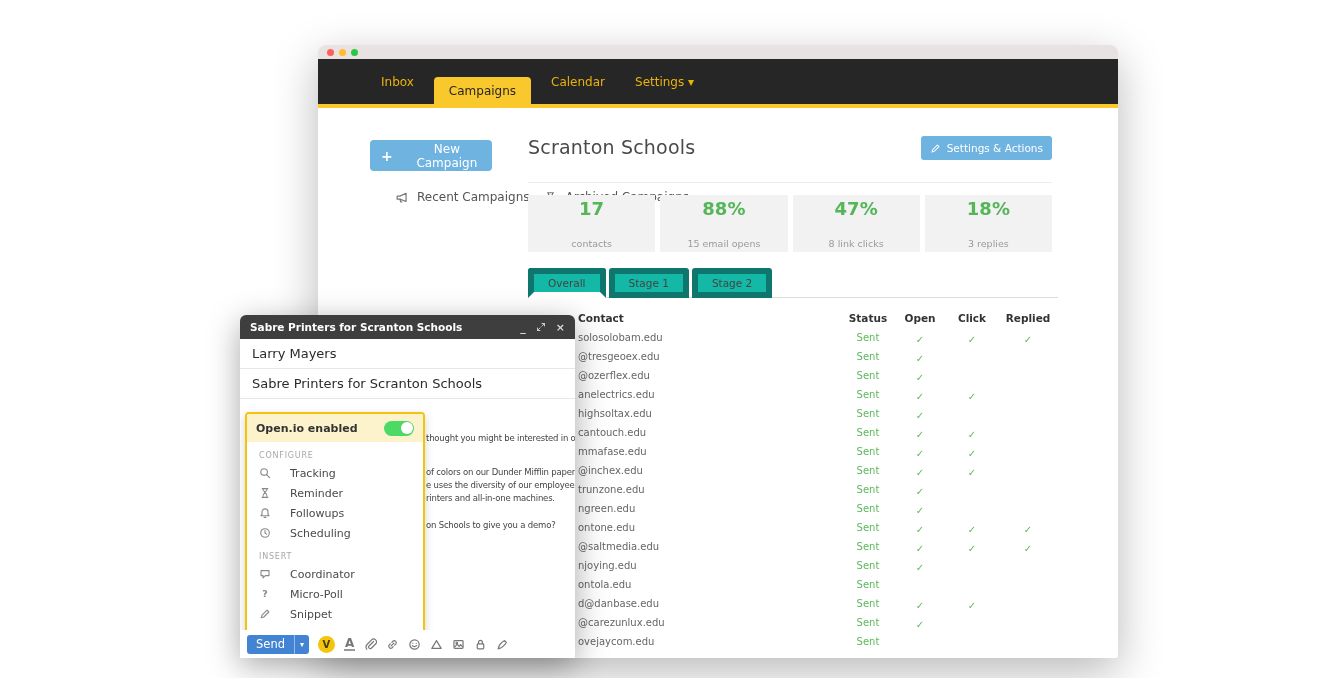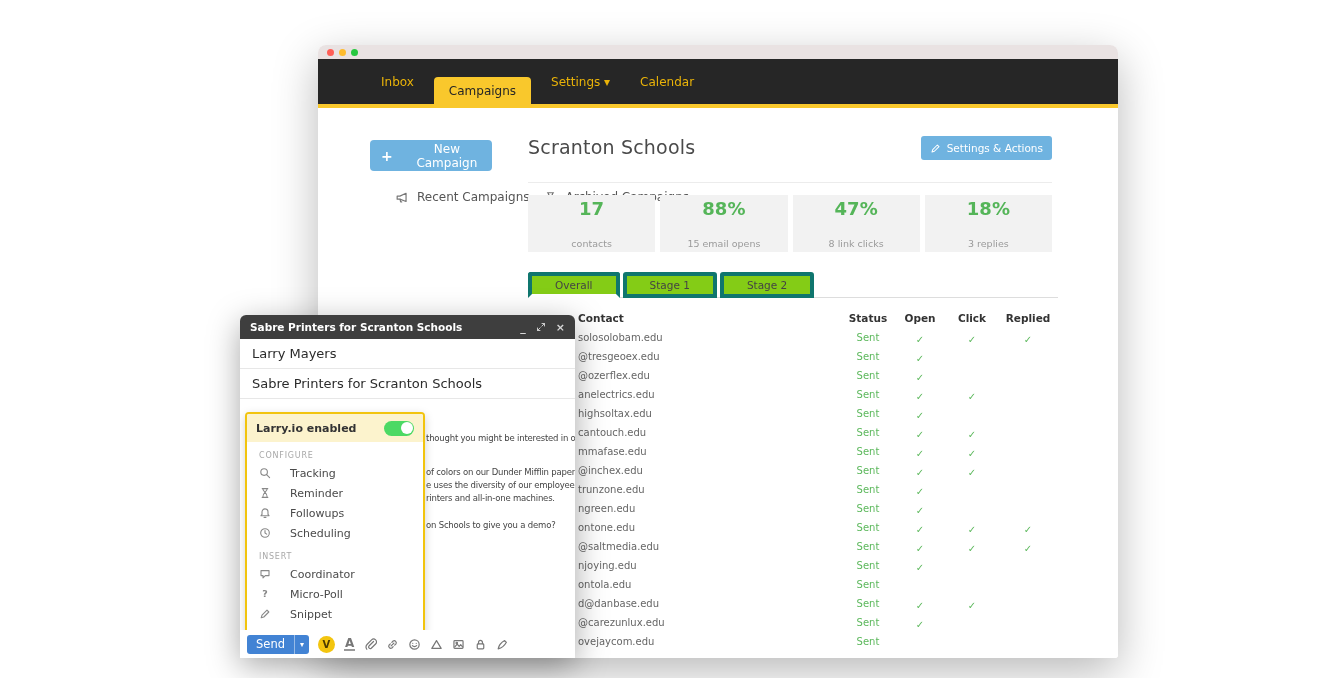--- a/index.html
+++ b/index.html
@@ -37,21 +37,21 @@
   .main-divider{position:absolute;left:210px;top:74px;width:524px;border-top:1px solid #ececec}
 
   .stats{position:absolute;left:210px;top:87px;width:524px;display:flex;gap:5px}
   .stat-card{flex:1;height:57px;background:#f2f2f2;display:flex;flex-direction:column;
     align-items:center;justify-content:center;gap:19px}
   .stat-value{font-size:18px;font-weight:bold;color:#55b559}
   .stat-label{font-size:9.5px;color:#9a9a9a}
 
   .tabs{position:absolute;left:210px;top:168px;width:530px;height:22px;
     border-bottom:1px solid #ddd;display:flex;align-items:flex-end;gap:3px}
-  .tab{font-size:10.5px;color:#444;padding:3px 23px;background:#84cc16;border:4px solid #0f766e;
+  .tab{font-size:10.5px;color:#444;padding:3px 14px;background:#14b8a6;border:6px solid #0f766e;
     border-radius:3px 3px 0 0;margin-bottom:-1px;cursor:pointer}
   .tab.active{border-bottom-color:#fff}
 
   .table{position:absolute;left:210px;top:200px;width:530px}
   .trow{display:flex;align-items:center;height:19px}
   .thead{height:20px;font-weight:bold;color:#333;font-size:10.5px}
   .c-contact{flex:1;padding-left:50px;font-size:10px;color:#666;white-space:nowrap;overflow:hidden}
   .thead .c-contact{color:#333;font-size:10.5px}
   .c-col{width:52px;flex:none;text-align:center}
   .c-replied{width:60px}
@@ -102,22 +102,22 @@
   <div class="app-window">
     <div class="titlebar">
       <span class="dot red"></span>
       <span class="dot yellow"></span>
       <span class="dot green"></span>
     </div>
 
     <div class="navbar">
         <div class="nav-item">Inbox</div>
         <div class="nav-item active">Campaigns</div>
+        <div class="nav-item">Calendar</div>
         <div class="nav-item">Settings ▾</div>
-        <div class="nav-item">Calendar</div>
       </div>
     <div class="yellow-stripe"></div>
 
     <div class="content">
 
       <button class="new-campaign">
         <span class="plus">+</span>
         <span>New Campaign</span>
       </button>
 
@@ -326,21 +326,21 @@
       <div id="body-fragments">
           <div class="frag" style="top: 34px;">thought you might be interested in one of</div>
           <div class="frag" style="top: 68px;">of colors on our Dunder Mifflin paper.</div>
           <div class="frag" style="top: 81px;">e uses the diversity of our employees to</div>
           <div class="frag" style="top: 94px;">rinters and all-in-one machines.</div>
           <div class="frag" style="top: 121px;">on Schools to give you a demo?</div>
         </div>
 
       <div class="vocus-popup">
         <div class="vp-header">
-          <span>Larry.io enabled</span>
+          <span>Open.io enabled</span>
           <span class="toggle"></span>
         </div>
         <div id="vocus-sections">
             <div class="vp-section-label">CONFIGURE</div>
             <div class="vp-item">
               <svg viewBox="0 0 12 12" width="12" height="12" class="ic">
                 <circle cx="5.1" cy="5.1" r="3.3"></circle>
                 <path d="M7.6 7.6l3 3"></path>
               </svg>
               <span>Tracking</span>

